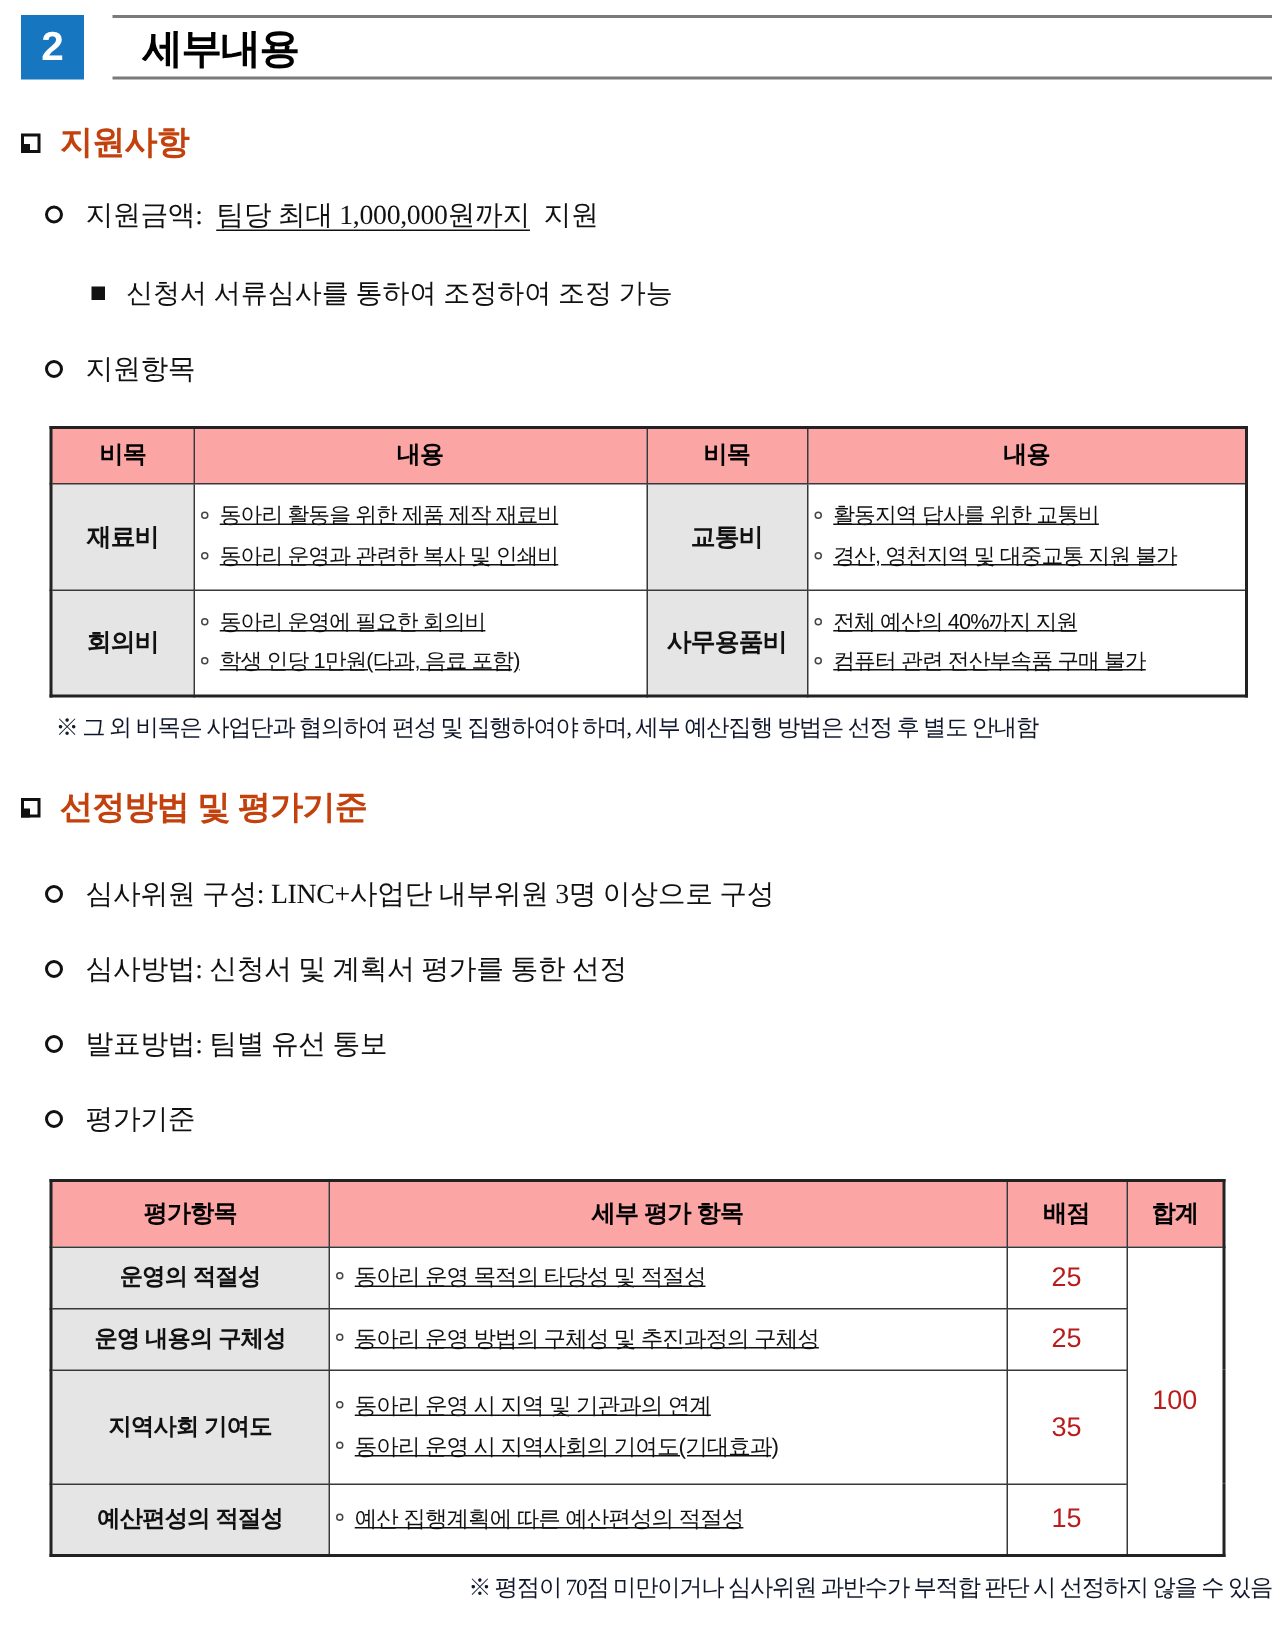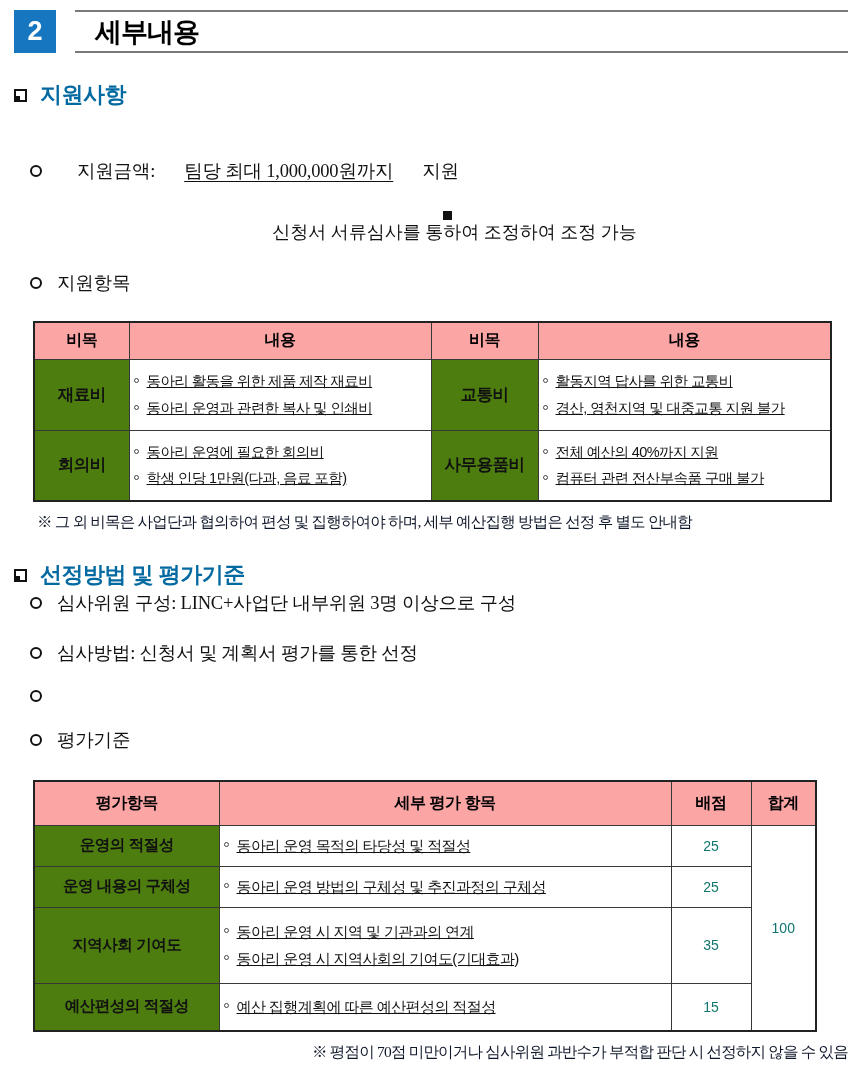--- a/index.html
+++ b/index.html
@@ -20,21 +20,21 @@
   .title-block {
     margin-left:61px; height:43px;
     border-top:2px solid #7a7a7a; border-bottom:2px solid #7a7a7a;
     display:flex; align-items:center; padding-left:20px;
   }
   .title-block .t {
     font-size:27px; font-weight:bold; letter-spacing:-1px; color:#000;
   }
 
   
-  .h2 { margin-left:14px; display:flex; align-items:center; font-size:22px; font-weight:bold; letter-spacing:-0.5px; color:#0369a1; }
+  .h2 { margin-left:14px; display:flex; align-items:center; font-size:22px; font-weight:bold; letter-spacing:-0.5px; color:#c2410c; }
   .h2 .sq { flex:0 0 auto; width:13px; height:13px; border:2.5px solid #111; position:relative; margin-right:13px; }
   .sq::after { content:""; position:absolute; left:-2.5px; bottom:-2.5px; width:6px; height:6px; background:#111; }
   .h2-support { margin-top:27px; }
   .h2-selection { margin-top:27px; }
 
   
   .b1 {
     margin-left:30px; display:flex; align-items:center;
     font-family:"Liberation Serif","DejaVu Serif",serif;
     font-size:18.5px; color:#111; letter-spacing:-0.2px;
@@ -43,56 +43,56 @@
   .b2 {
     margin-left:61px; display:flex; align-items:center;
     font-family:"Liberation Serif","DejaVu Serif",serif;
     font-size:18px; color:#111;
   }
   .b2 .smsq { flex:0 0 auto; width:9px; height:9px; background:#111; margin-right:14px; }
   .u { text-decoration:underline; text-underline-offset:4px; }
   .gap-r { margin-right:9px; }
   .gap-l { margin-left:9px; }
 
-  .mt-amount { margin-top:48px;gap:20px; }
-  .mt-adjust { margin-top:28px;flex-direction:column; }
+  .mt-amount { margin-top:20px; }
+  .mt-adjust { margin-top:28px; }
   .mt-items  { margin-top:26px; }
-  .mt-sel    { }
+  .mt-sel    { margin-top:30px; }
   .mt-sel2   { margin-top:25px; }
 
   
   table { border-collapse:collapse; table-layout:fixed; }
   th,td { border:1px solid #383838; }
   .t1 { margin:26px 0 0 33px; width:797px; border:2px solid #222; }
   .t2 { margin:28px 0 0 33px; width:782px; border:2px solid #222; }
 
   .t1 th, .t2 th {
     background:#fca5a5; font-size:16px; font-weight:bold; color:#000;
     text-align:center; letter-spacing:-0.5px;
   }
   .t1 thead tr { height:37px; }
   .t1 tbody tr { height:71px; }
 
   td.cat {
-    background:#4d7c0f; font-weight:bold; font-size:16.5px;
+    background:#e5e5e5; font-weight:bold; font-size:16.5px;
     text-align:center; vertical-align:middle; letter-spacing:-0.5px;
   }
   td.det { vertical-align:middle; padding:5px 4px 5px 2px; font-size:14.5px; letter-spacing:-0.6px;text-decoration:underline; }
   .cline { display:flex; align-items:flex-start; padding:3px 0; line-height:1.4; }
   .ring { flex:0 0 auto; width:5px; height:5px; border:1.3px solid #444; border-radius:50%; margin:7px 8px 0 2px; }
 
   .t2 thead tr { height:44px; }
   .t2 .r1 { height:41px; }
   .t2 .r2 { height:41px;margin-left:20px; }
   .t2 .r3 { height:76px; }
   .t2 .r4 { height:48px; }
   .t2 td.cat { font-size:15.5px; }
   .t2 td.det { font-size:15px; }
   .t2 td.score, .t2 td.total {
-    text-align:center; vertical-align:middle; font-size:14px; color:#0f766e;
+    text-align:center; vertical-align:middle; font-size:18px; color:#b91c1c;
   }
 
   
   .note {
     margin-left:37px; margin-top:10px; font-size:15.5px; color:#0f172a;
     letter-spacing:-0.8px;
     font-family:Liberation Serif, serif;
   }
   .note2 { margin-left:36px; margin-top:10px;text-align:right; }
 </style>
@@ -205,20 +205,21 @@
 <div class="b1 mt-sel">
   <span class="ci"></span>
   <span>심사위원 구성: LINC+사업단 내부위원 3명 이상으로 구성</span>
 </div>
 <div class="b1 mt-sel2">
   <span class="ci"></span>
   <span>심사방법: 신청서 및 계획서 평가를 통한 선정</span>
 </div>
 <div class="b1 mt-sel2">
   <span class="ci"></span>
+  <span>발표방법: 팀별 유선 통보</span>
 </div>
 <div class="b1 mt-sel2">
   <span class="ci"></span>
   <span>평가기준</span>
 </div>
 
 <table class="t2">
   <colgroup>
       <col style="width:185px">
       <col style="width:452px">

